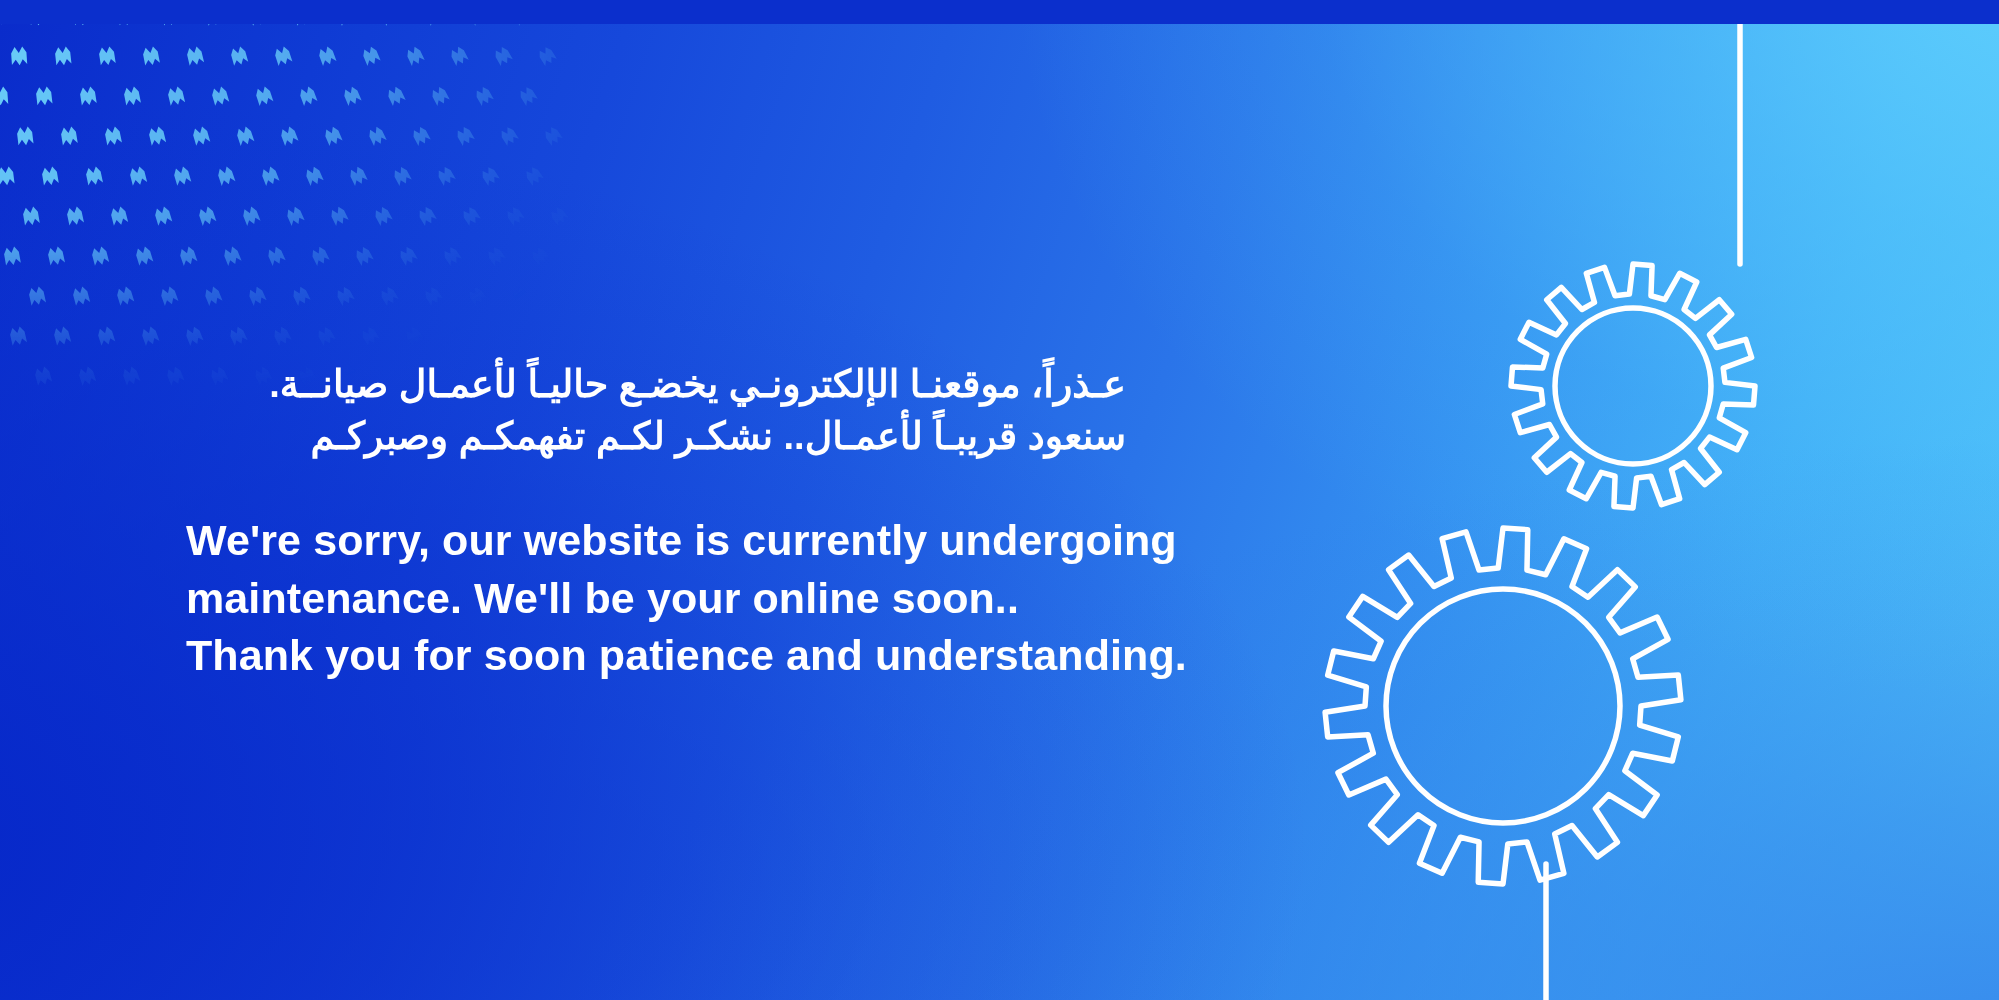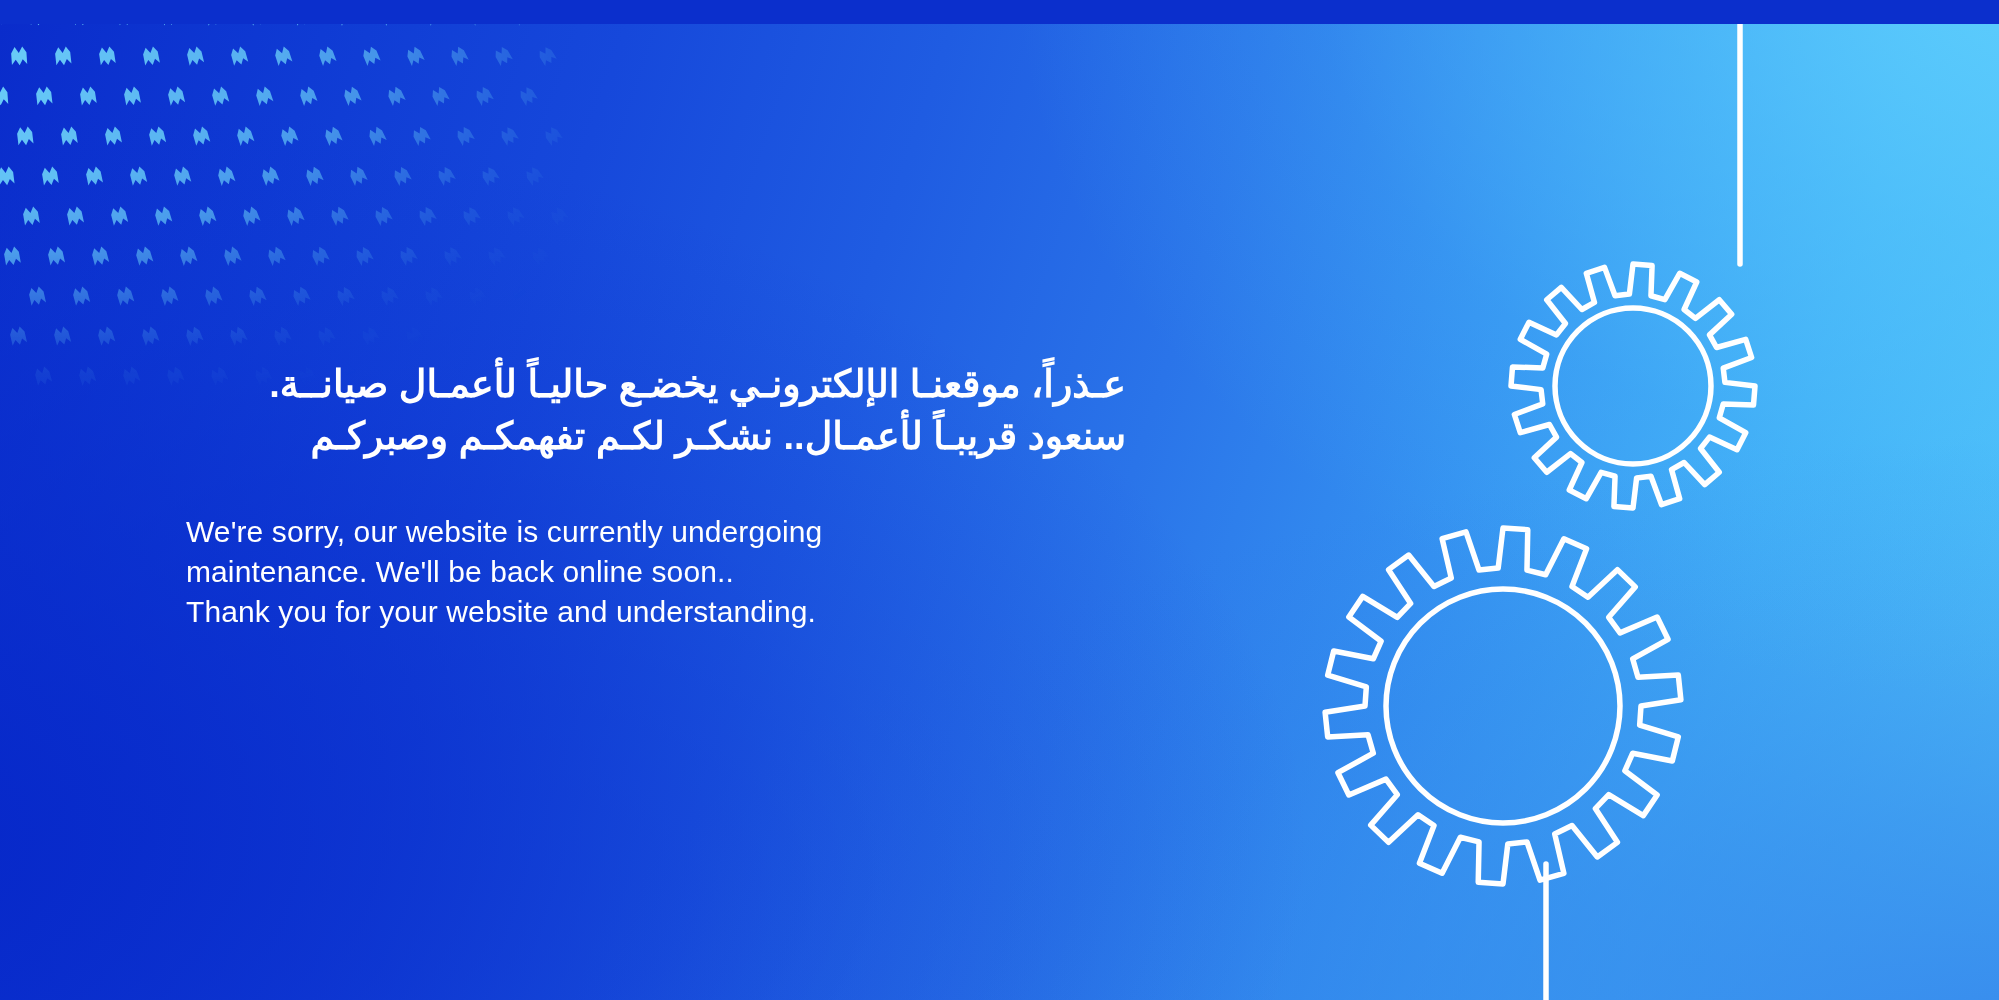--- a/index.html
+++ b/index.html
@@ -89,22 +89,22 @@
     font-weight: bold;
     font-size: 38px;
     line-height: 1.37;
     letter-spacing: 0.2px;
   }
   .ar-line { white-space: nowrap; }
 
   .en-block {
     margin-top: 50px;
     color: #ffffff;
-    font-weight: normal;
-    font-size: 30px;
+    font-weight: bold;
+    font-size: 43px;
     line-height: 1.34;
     letter-spacing: 0.1px;
   }
   .en-line { white-space: nowrap; }
 
   
   .gears {
     position: absolute;
     right: 0;
     top: 0;
@@ -266,22 +266,22 @@
 
   <div class="copy">
 
     <div class="ar-block" lang="ar" dir="rtl">
       <div class="ar-line">عـذراً، موقعنـا الإلكترونـي يخضـع حاليـاً لأعمـال صيانــة.</div>
       <div class="ar-line">سنعود قريبـاً لأعمـال.. نشكـر لكـم تفهمكـم وصبركـم</div>
     </div>
 
     <div class="en-block" lang="en" dir="ltr">
       <div class="en-line">We're sorry, our website is currently undergoing</div>
-      <div class="en-line">maintenance. We'll be back online soon..</div>
-      <div class="en-line">Thank you for your website and understanding.</div>
+      <div class="en-line">maintenance. We'll be your online soon..</div>
+      <div class="en-line">Thank you for soon patience and understanding.</div>
     </div>
 
   </div>
 
   <svg class="gears" viewBox="1219 0 780 1000" width="780" height="1000" aria-hidden="true">
     <g fill="none" stroke="#ffffff" stroke-width="5.5" stroke-linejoin="round" stroke-linecap="round">
       <path id="gear-small-teeth" d="M1633.00 240.00L1652.09 241.50L1650.95 271.77L1664.84 275.69L1679.69 249.29L1696.74 257.98L1684.11 285.50L1695.45 294.44L1719.27 275.73L1731.70 290.29L1709.50 310.89L1716.55 323.48L1745.71 315.31L1751.63 333.52L1723.23 344.05L1724.93 358.39L1755.00 362.00L1753.50 381.09L1723.23 379.95L1719.31 393.84L1745.71 408.69L1737.02 425.74L1709.50 413.11L1700.56 424.45L1719.27 448.27L1704.71 460.70L1684.11 438.50L1671.52 445.55L1679.69 474.71L1661.48 480.63L1650.95 452.23L1636.61 453.93L1633.00 484.00L1613.91 482.50L1615.05 452.23L1601.16 448.31L1586.31 474.71L1569.26 466.02L1581.89 438.50L1570.55 429.56L1546.73 448.27L1534.30 433.71L1556.50 413.11L1549.45 400.52L1520.29 408.69L1514.37 390.48L1542.77 379.95L1541.07 365.61L1511.00 362.00L1512.50 342.91L1542.77 344.05L1546.69 330.16L1520.29 315.31L1528.98 298.26L1556.50 310.89L1565.44 299.55L1546.73 275.73L1561.29 263.30L1581.89 285.50L1594.48 278.45L1586.31 249.29L1604.52 243.37L1615.05 271.77L1629.39 270.07Z"></path>
       <circle id="gear-small-hub" cx="1633" cy="362" r="78"></circle>
       <path id="gear-large-teeth" d="M1503.00 504.00L1527.77 505.73L1526.96 546.10L1545.64 550.75L1563.88 514.73L1586.57 524.84L1572.00 562.49L1587.96 573.25L1617.42 545.64L1635.28 562.89L1608.71 593.30L1620.03 608.87L1657.15 593.00L1668.04 615.32L1632.68 634.80L1637.98 653.31L1678.30 651.09L1680.89 675.79L1641.00 682.00L1639.66 701.21L1678.30 712.91L1672.29 737.01L1632.68 729.20L1624.85 746.79L1657.15 771.00L1643.27 791.59L1608.71 770.70L1595.34 784.55L1617.42 818.36L1597.33 832.95L1572.00 801.51L1554.70 809.95L1563.88 849.27L1540.01 856.11L1526.96 817.90L1507.82 819.92L1503.00 860.00L1478.23 858.27L1479.04 817.90L1460.36 813.25L1442.12 849.27L1419.43 839.16L1434.00 801.51L1418.04 790.75L1388.58 818.36L1370.72 801.11L1397.29 770.70L1385.97 755.13L1348.85 771.00L1337.96 748.68L1373.32 729.20L1368.02 710.69L1327.70 712.91L1325.11 688.21L1365.00 682.00L1366.34 662.79L1327.70 651.09L1333.71 626.99L1373.32 634.80L1381.15 617.21L1348.85 593.00L1362.73 572.41L1397.29 593.30L1410.66 579.45L1388.58 545.64L1408.67 531.05L1434.00 562.49L1451.30 554.05L1442.12 514.73L1465.99 507.89L1479.04 546.10L1498.18 544.08Z"></path>
       <circle id="gear-large-hub" cx="1503" cy="682" r="117"></circle>

